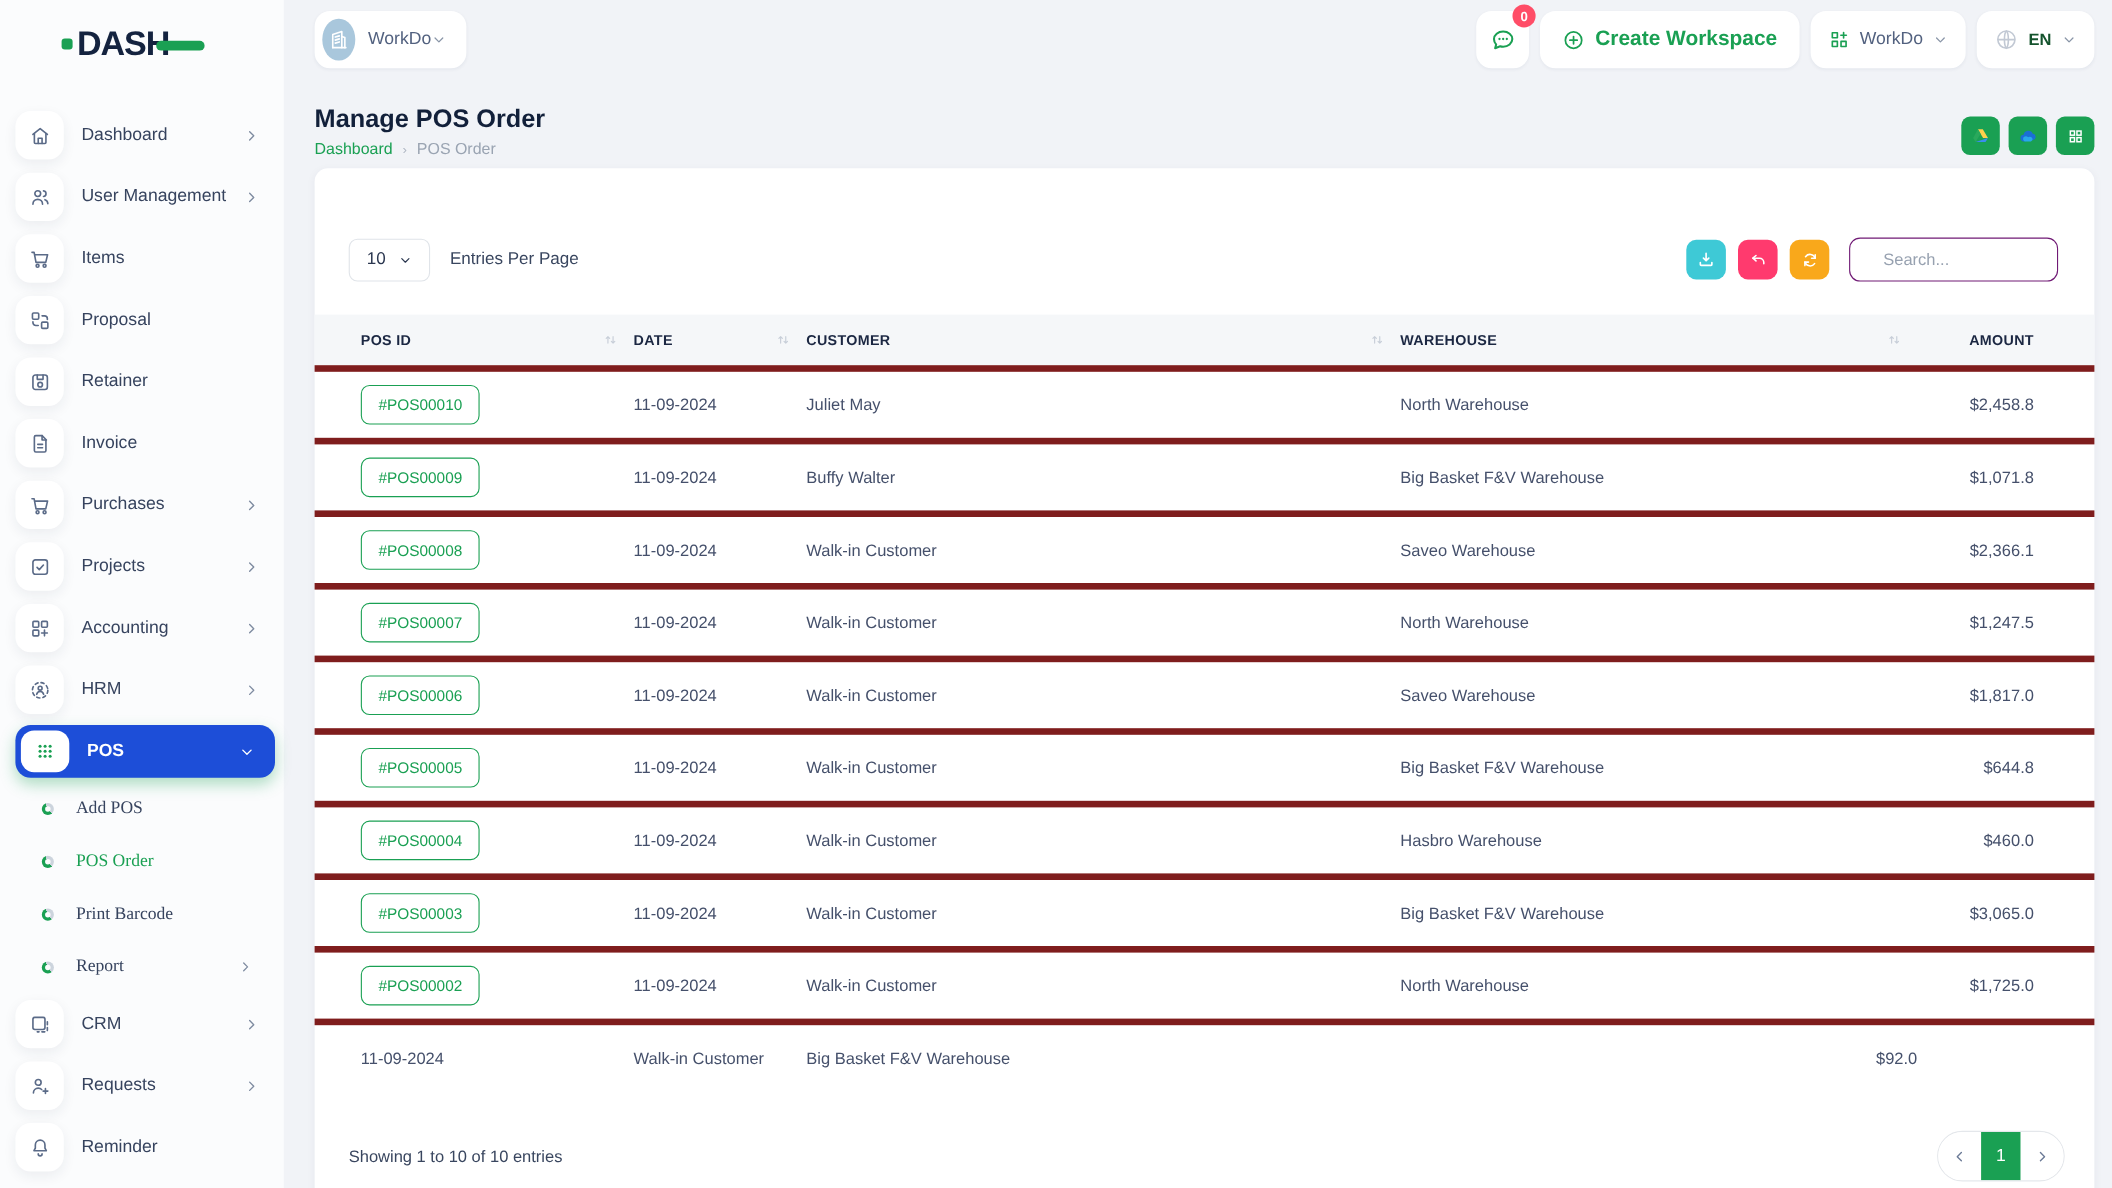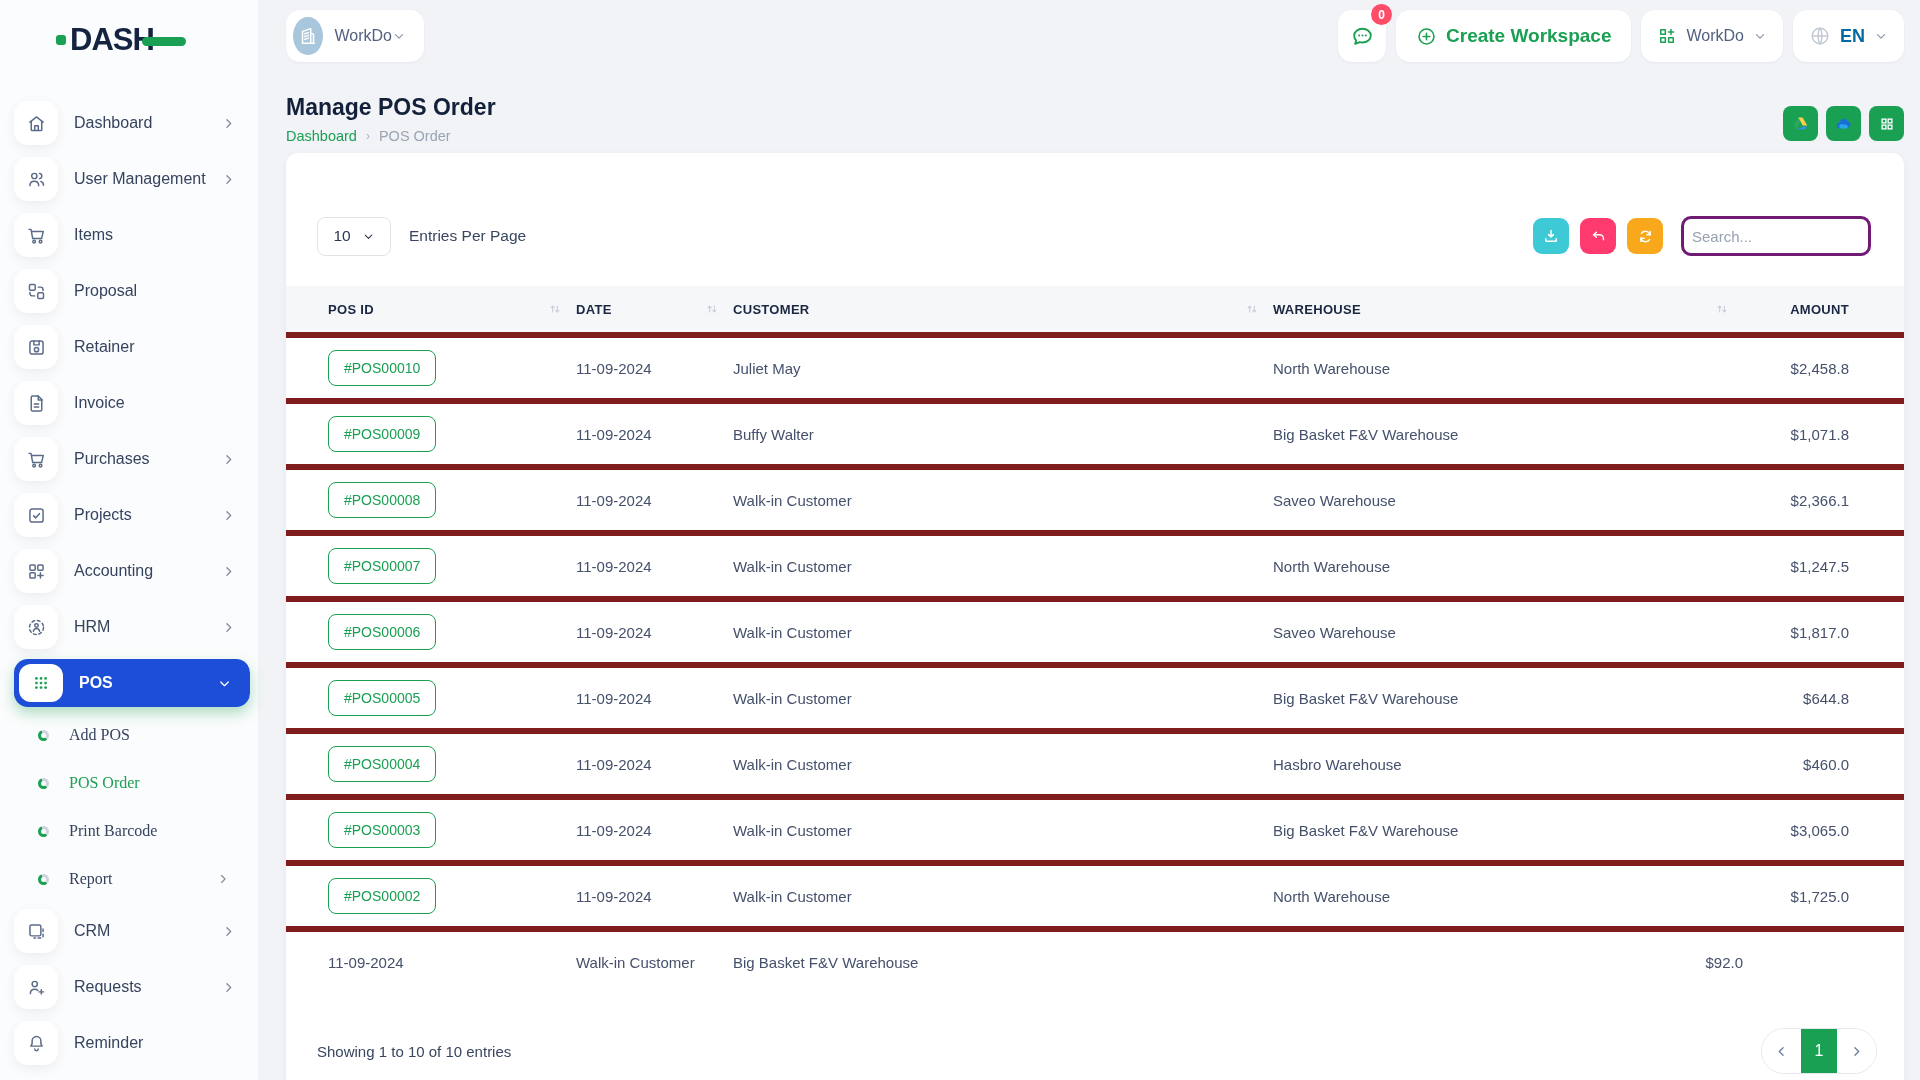--- a/index.html
+++ b/index.html
@@ -36,21 +36,21 @@
   .pill { background:#fff; border-radius:14px; height:52px; display:flex; align-items:center; box-shadow:0 1px 3px rgba(25,39,70,.05); cursor:pointer; }
   .ws-pill { padding:0 18px 0 7px; width:138px; }
   .ws-avatar { width:38px; height:38px; border-radius:50%; background:#a9c7dc; display:flex; align-items:center; justify-content:center; color:#fff; }
   .ws-name { margin-left:12px; font-size:16px; color:#52617f; font-weight:500; flex:1; }
   .tb-right { display:flex; align-items:flex-start; gap:10px; }
   .chat-btn { width:48px; height:52px; border-radius:14px; background:#fff; box-shadow:0 1px 3px rgba(25,39,70,.05); display:flex; align-items:center; justify-content:center; position:relative; cursor:pointer; color:#1aa053; }
   .badge { position:absolute; top:-6px; right:-6px; min-width:21px; height:21px; border-radius:50%; background:#ff4d67; color:#fff; font-size:12px; font-weight:700; display:flex; align-items:center; justify-content:center; }
   .cw-pill { padding:0 20px; gap:9px; color:#1aa053; font-size:19px; font-weight:600; }
   .wd-pill { padding:0 16px; gap:9px; color:#52617f; font-size:16px; font-weight:500; }
   .lang-pill { padding:0 16px; gap:9px; }
-  .lang-code { color:#0369a1; font-size:18px; font-weight:600; }
+  .lang-code { color:#14532d; font-size:15px; font-weight:600; }
   .chev-sm { color:#8a96a8; }
 
   
   .page-head { display:flex; justify-content:space-between; align-items:flex-start; margin-top:22px; }
   .page-title { font-size:23px; font-weight:700; color:#12203a; }
   .breadcrumb { display:flex; align-items:center; gap:9px; margin-top:7px; font-size:14.5px; }
   .bc-link { color:#1aa053; cursor:pointer; }
   .bc-sep { color:#aeb6c3; font-size:12px; }
   .bc-current { color:#9aa4b2; }
   .head-actions { display:flex; gap:8px; margin-top:12px; }
@@ -60,21 +60,21 @@
   .card { background:#fff; border-radius:12px; margin-top:9px; box-shadow:0 2px 8px rgba(25,39,70,.05); height:941px; }
   .controls { display:flex; justify-content:space-between; align-items:center; padding:63px 33px 0 31px; }
   .ctrl-left { display:flex; align-items:center; }
   .select-box { width:74px; height:39px; border:1px solid #e0e4e9; border-radius:8px; background:#fff; display:flex; align-items:center; justify-content:center; gap:11px; font-size:15.5px; color:#2b3750; cursor:pointer; }
   .ctrl-label { margin-left:18px; font-size:15.5px; color:#39465f; }
   .ctrl-right { display:flex; align-items:center; }
   .act-btn { width:36px; height:36px; border-radius:9px; border:none; display:flex; align-items:center; justify-content:center; color:#fff; cursor:pointer; margin-left:11px; }
   .act-teal { background:#3ec9d6; }
   .act-pink { background:#ff3a6e; }
   .act-orange { background:#f9a81b; }
-  .search-input { margin-left:18px; width:190px; height:40px; border:3px solid #701a75; border-radius:10px; padding:0 8px; font-size:15px; color:#0369a1; outline:none; font-family:inherit; }
+  .search-input { margin-left:18px; width:190px; height:40px; border:1px solid #701a75; border-radius:10px; padding:0 30px; font-size:15px; color:#0369a1; outline:none; font-family:inherit; }
   .search-input::placeholder { color:#97a1b0; }
 
   
   .table { margin-top:30px; }
   .t-head, .t-row { display:grid; grid-template-columns:248px 157px 540px 470px 1fr; align-items:center; padding:0 55px 0 42px; }
   .t-head { height:46px; background:#f5f7f9; }
   .th { display:flex; align-items:center; justify-content:space-between; font-size:13px; font-weight:700; color:#1b2742; letter-spacing:.3px; padding-right:14px; cursor:pointer; }
   .th.right { justify-content:flex-end; padding-right:0; }
   .sort { color:#c7ced8; }
   .t-row { height:66px; border-top:6px solid #7f1d1d; }

